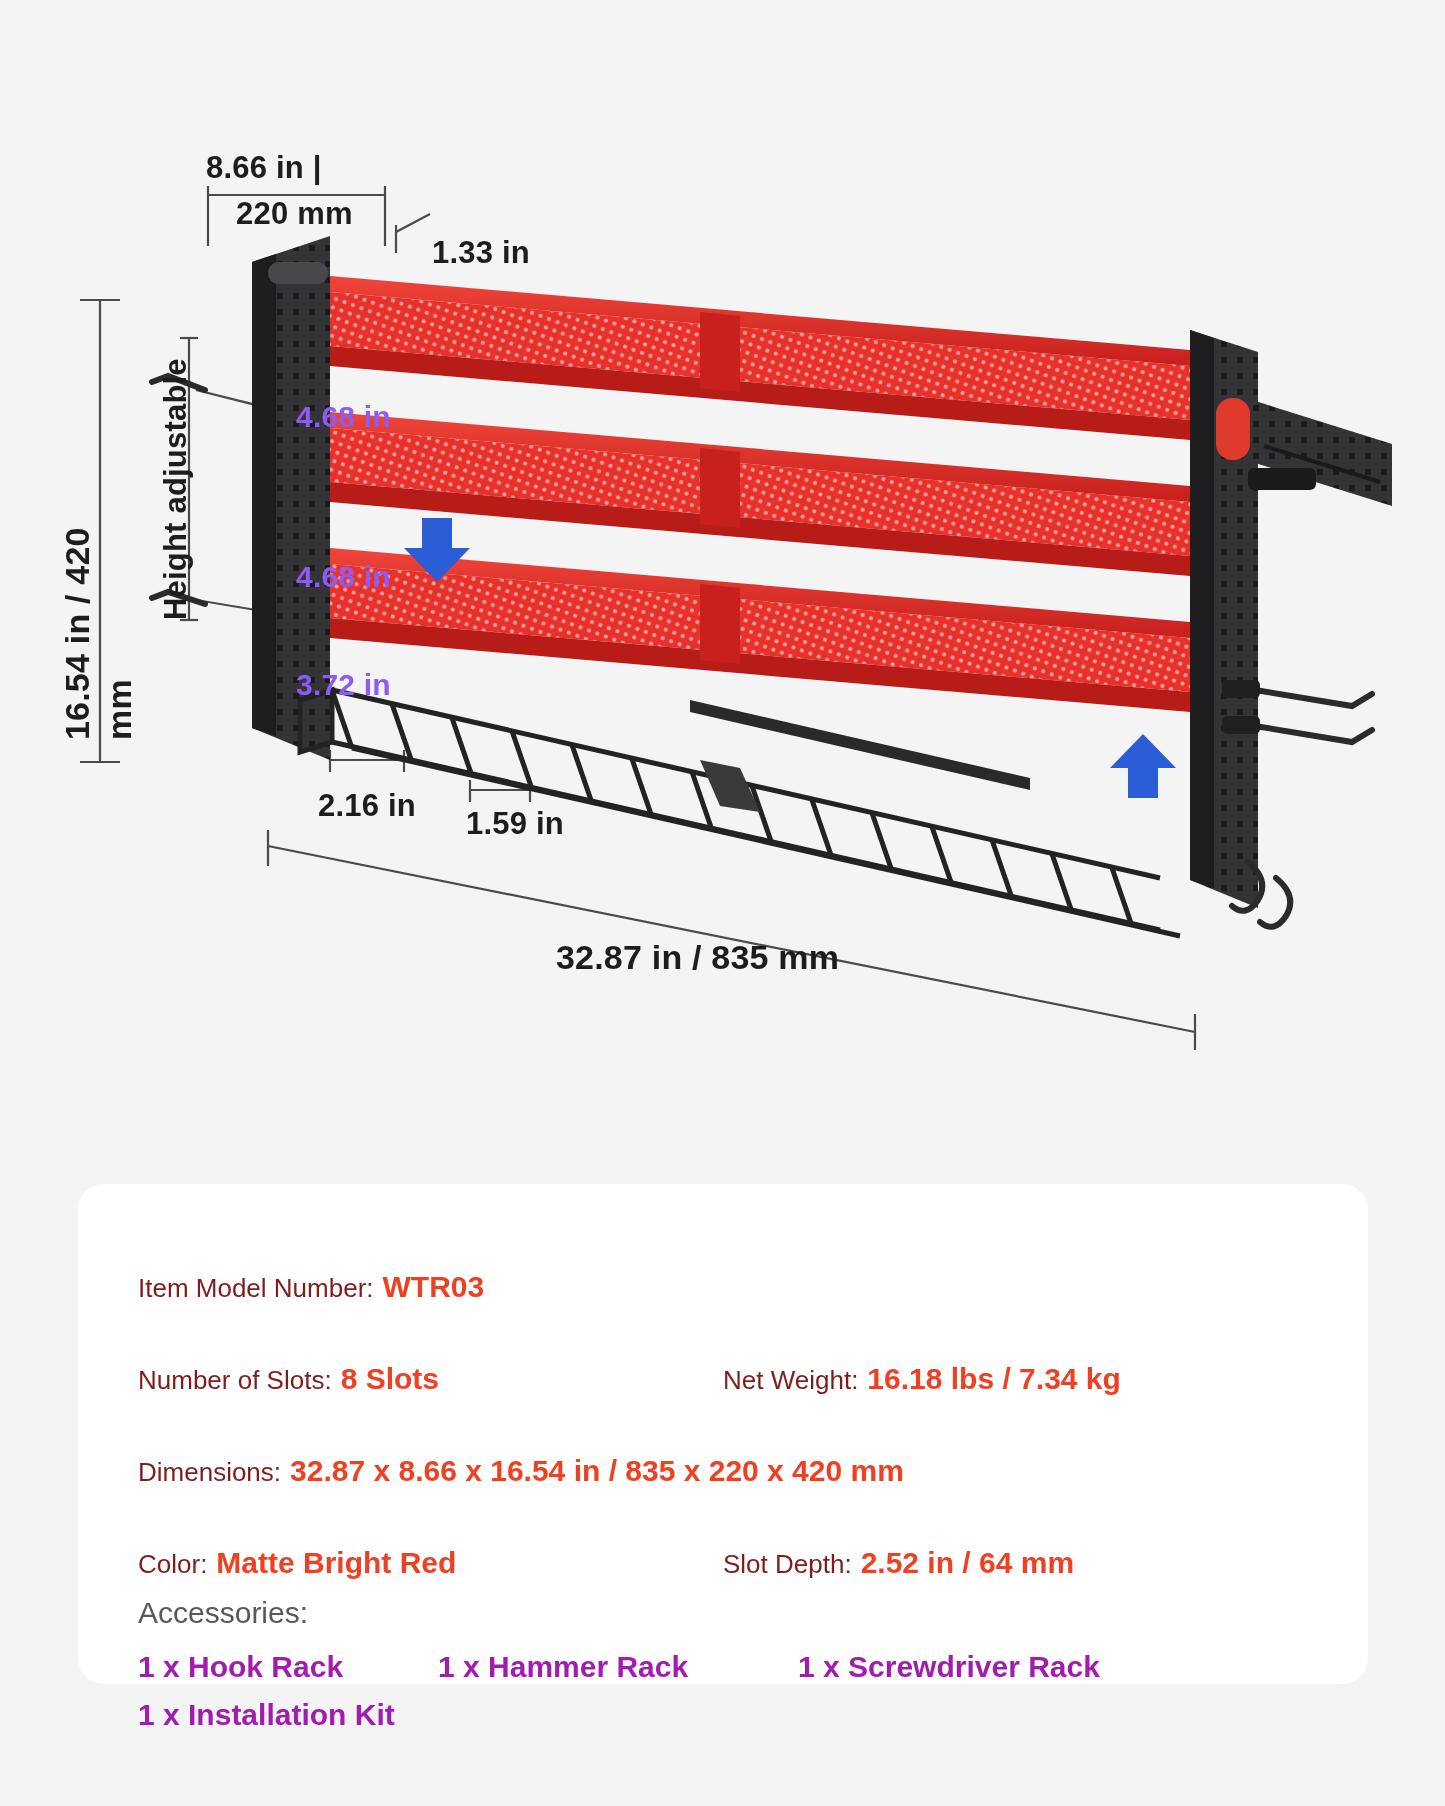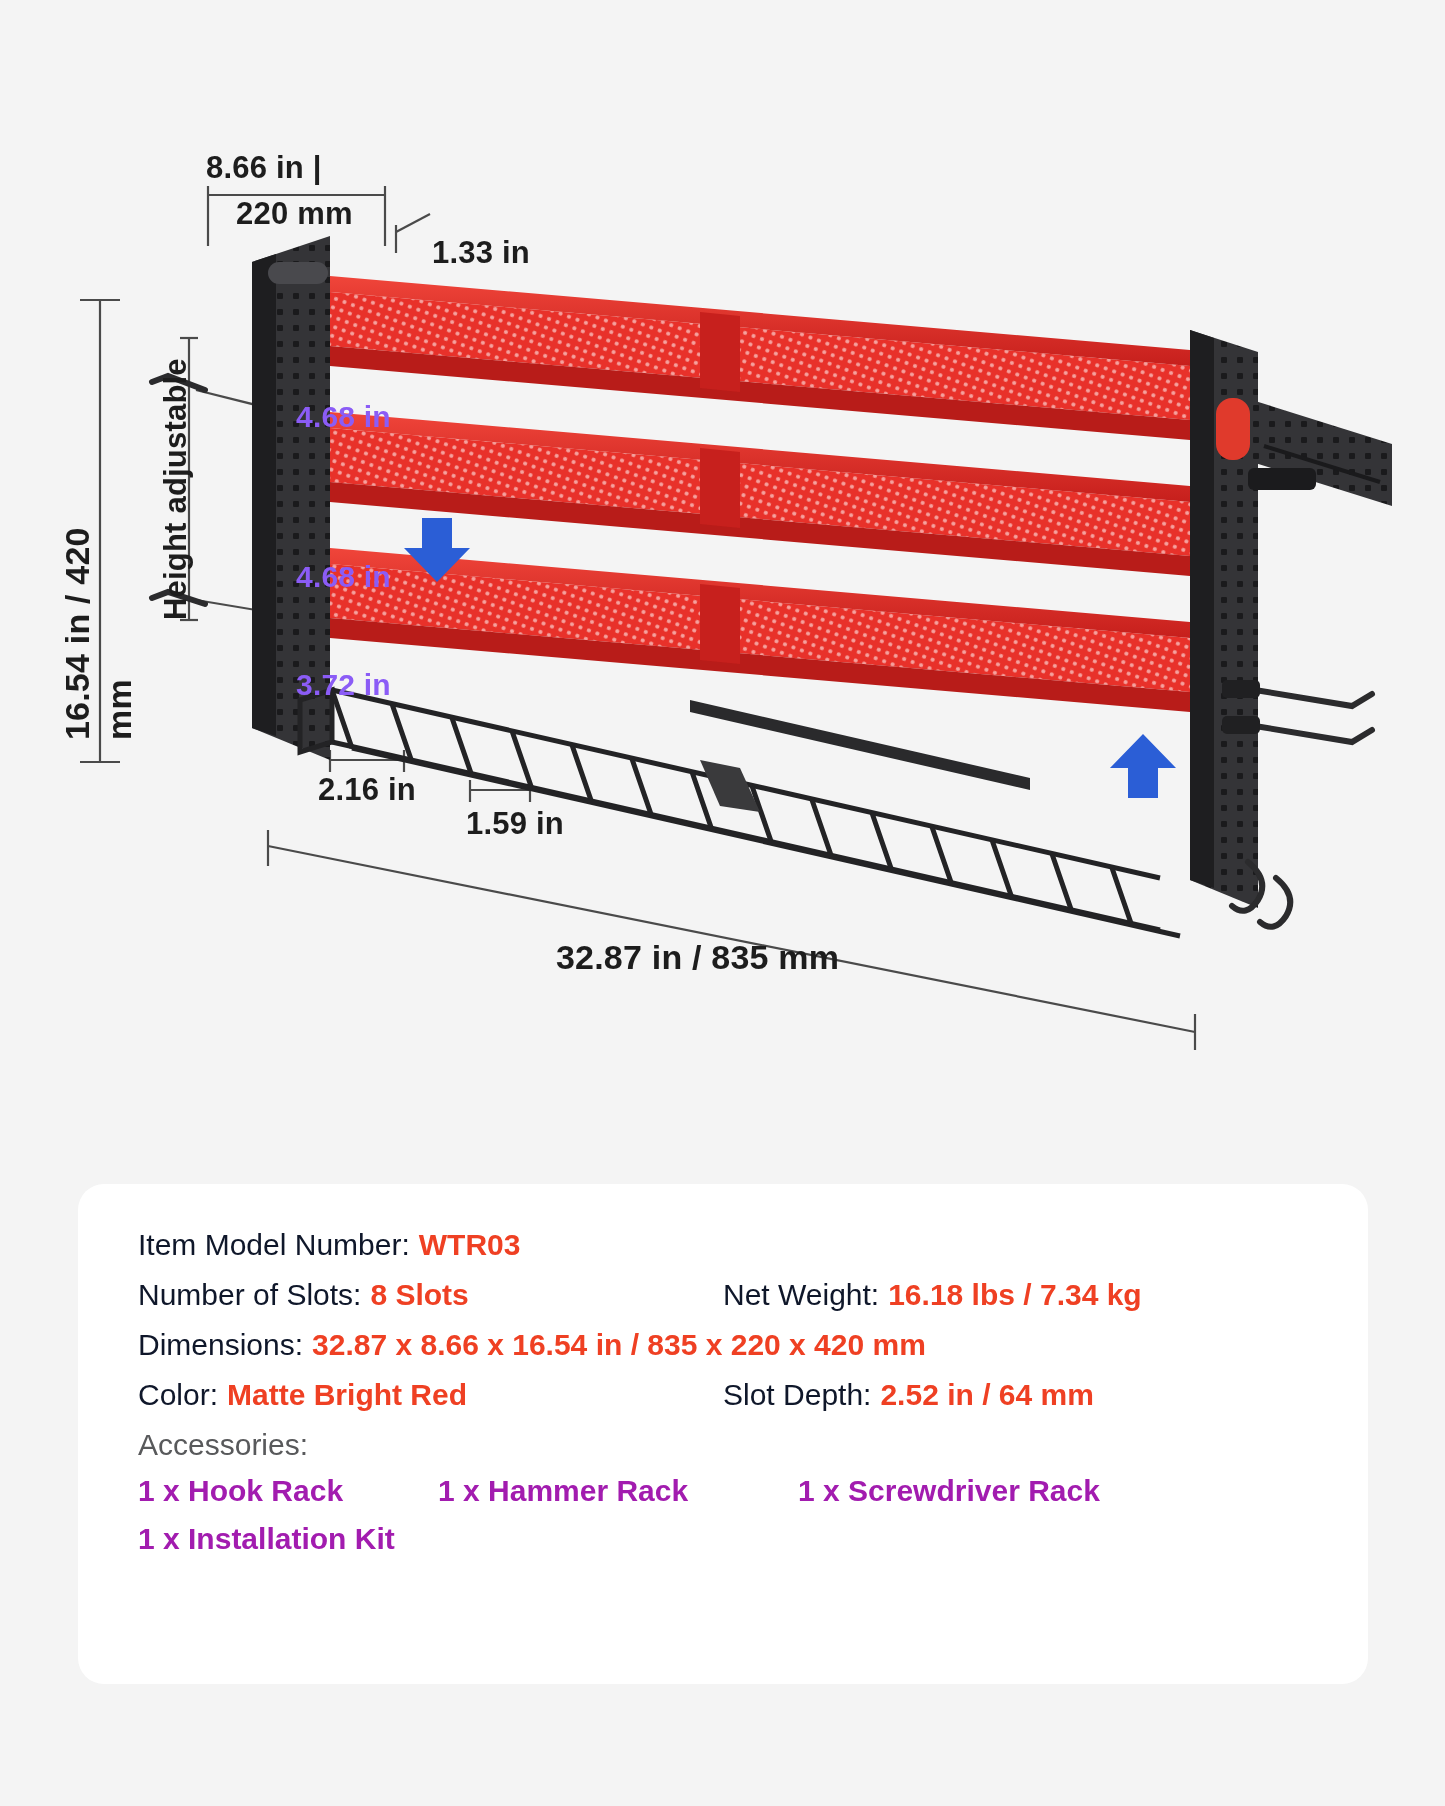--- a/index.html
+++ b/index.html
@@ -65,23 +65,24 @@
     margin-bottom: 16px;
   }
   .spec-cell {
     display: flex;
     align-items: baseline;
     white-space: nowrap;
   }
   .spec-cell.left  { width: 610px; }
   .spec-cell.right { width: 610px; }
   .spec-key {
-    color: #0f172a;
-    font-size: 30px;
+    color: #7f1d1d;
+    font-size: 26px;
     font-weight: 400;
+    margin-top: 45px;
   }
   .spec-val {
     color: #ef4023;
     font-size: 30px;
     font-weight: bold;
     margin-left: 9px;
   }
   .spec-row.wide .spec-cell { width: auto; }
   .acc-label {
     color: #58595b;
@@ -94,21 +95,21 @@
     align-items: baseline;
     margin-bottom: 14px;
   }
   .acc-item {
     color: #a21caf;
     font-size: 30px;
     font-weight: bold;
   }
   .acc-item.c1 { width: 300px; }
   .acc-item.c2 { width: 360px; }
-  .acc-item.c3 { width: auto; }
+  .acc-item.c3 { width: auto; margin-top: 8px; }
 </style>
 </head>
 <body>
 
 <div id="diagram-area">
 
   <svg id="diagram-svg" width="1445" height="1170" viewBox="0 0 1445 1170">
     <defs>
       <pattern id="mesh" width="9" height="9" patternUnits="userSpaceOnUse" patternTransform="rotate(20)">
         <rect width="9" height="9" fill="#e8312a"></rect>
@@ -232,21 +233,21 @@
 
   <div class="dim-label rot90" style="left:158px; top:620px;">Height adjustable</div>
 
   <div class="dim-label rot90 big" style="left:58px; top:740px;">16.54 in  / 420</div>
   <div class="dim-label rot90 big" style="left:100px; top:740px;">mm</div>
 
   <div class="dim-label white" style="left:296px; top:400px;">4.68 in</div>
   <div class="dim-label white" style="left:296px; top:560px;">4.68 in</div>
   <div class="dim-label white" style="left:296px; top:668px;">3.72 in</div>
 
-  <div class="dim-label" style="left:318px; top:772px;">2.16 in</div>
+  <div class="dim-label" style="left:318px; top:788px;">2.16 in</div>
   <div class="dim-label" style="left:466px; top:806px;">1.59 in</div>
 
   <div class="dim-label big" style="left:556px; top:938px;">32.87 in  / 835 mm</div>
 </div>
 
 <div id="spec-card">
 
   <div class="spec-row">
     <div class="spec-cell left">
       <span class="spec-key">Item Model Number:</span>

